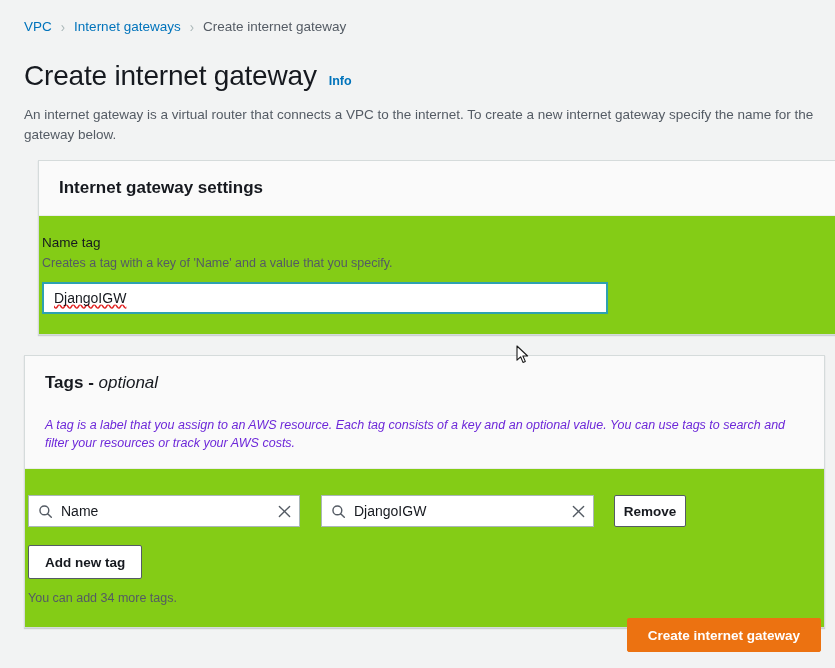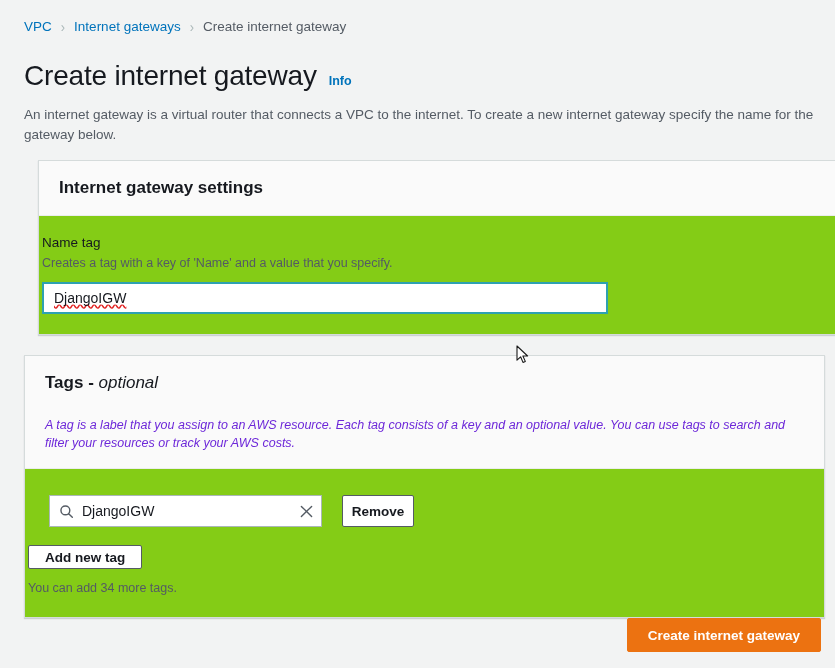--- a/index.html
+++ b/index.html
@@ -221,21 +221,21 @@
     box-sizing: border-box;
     white-space: nowrap;
   }
   .btn-remove {
     margin-left: 20px;
     width: 72px;
     padding: 0;
   }
   .btn-addtag {
     margin-top: 18px;
-    height: 24px;
+    height: 34px;
   }
   .tags-note {
     font-size: 12.5px;
     color: #545b64;
     margin-top: 11px;
     line-height: 17px;
   }
 
   
   .footer {
@@ -322,20 +322,35 @@
     <div class="panel-title">
       <span>Tags</span><span> - </span><span class="opt">optional</span>
     </div>
     <div class="panel-subtext">A tag is a label that you assign to an AWS resource. Each tag consists of a key and an optional value. You can use tags to search and filter your resources or track your AWS costs.</div>
   </div>
   <div class="panel-body">
 
 
     <div class="tag-input-row">
 
+      <div class="tag-input tag-col-key">
+        <span class="sicon">
+          <svg width="15" height="15" viewBox="0 0 16 16" aria-hidden="true">
+            <circle cx="6.8" cy="6.8" r="4.7" fill="none" stroke="#545b64" stroke-width="1.5"></circle>
+            <line x1="10.3" y1="10.3" x2="14.2" y2="14.2" stroke="#545b64" stroke-width="1.5" stroke-linecap="round"></line>
+          </svg>
+        </span>
+        <span class="ival">Name</span>
+        <span class="xicon">
+          <svg width="13" height="13" viewBox="0 0 14 14" aria-hidden="true">
+            <line x1="1.5" y1="1.5" x2="12.5" y2="12.5" stroke="#545b64" stroke-width="1.5" stroke-linecap="round"></line>
+            <line x1="12.5" y1="1.5" x2="1.5" y2="12.5" stroke="#545b64" stroke-width="1.5" stroke-linecap="round"></line>
+          </svg>
+        </span>
+      </div>
 
       <div class="tag-col-gap"></div>
 
       <div class="tag-input tag-col-val">
         <span class="sicon">
           <svg width="15" height="15" viewBox="0 0 16 16" aria-hidden="true">
             <circle cx="6.8" cy="6.8" r="4.7" fill="none" stroke="#545b64" stroke-width="1.5"></circle>
             <line x1="10.3" y1="10.3" x2="14.2" y2="14.2" stroke="#545b64" stroke-width="1.5" stroke-linecap="round"></line>
           </svg>
         </span>

